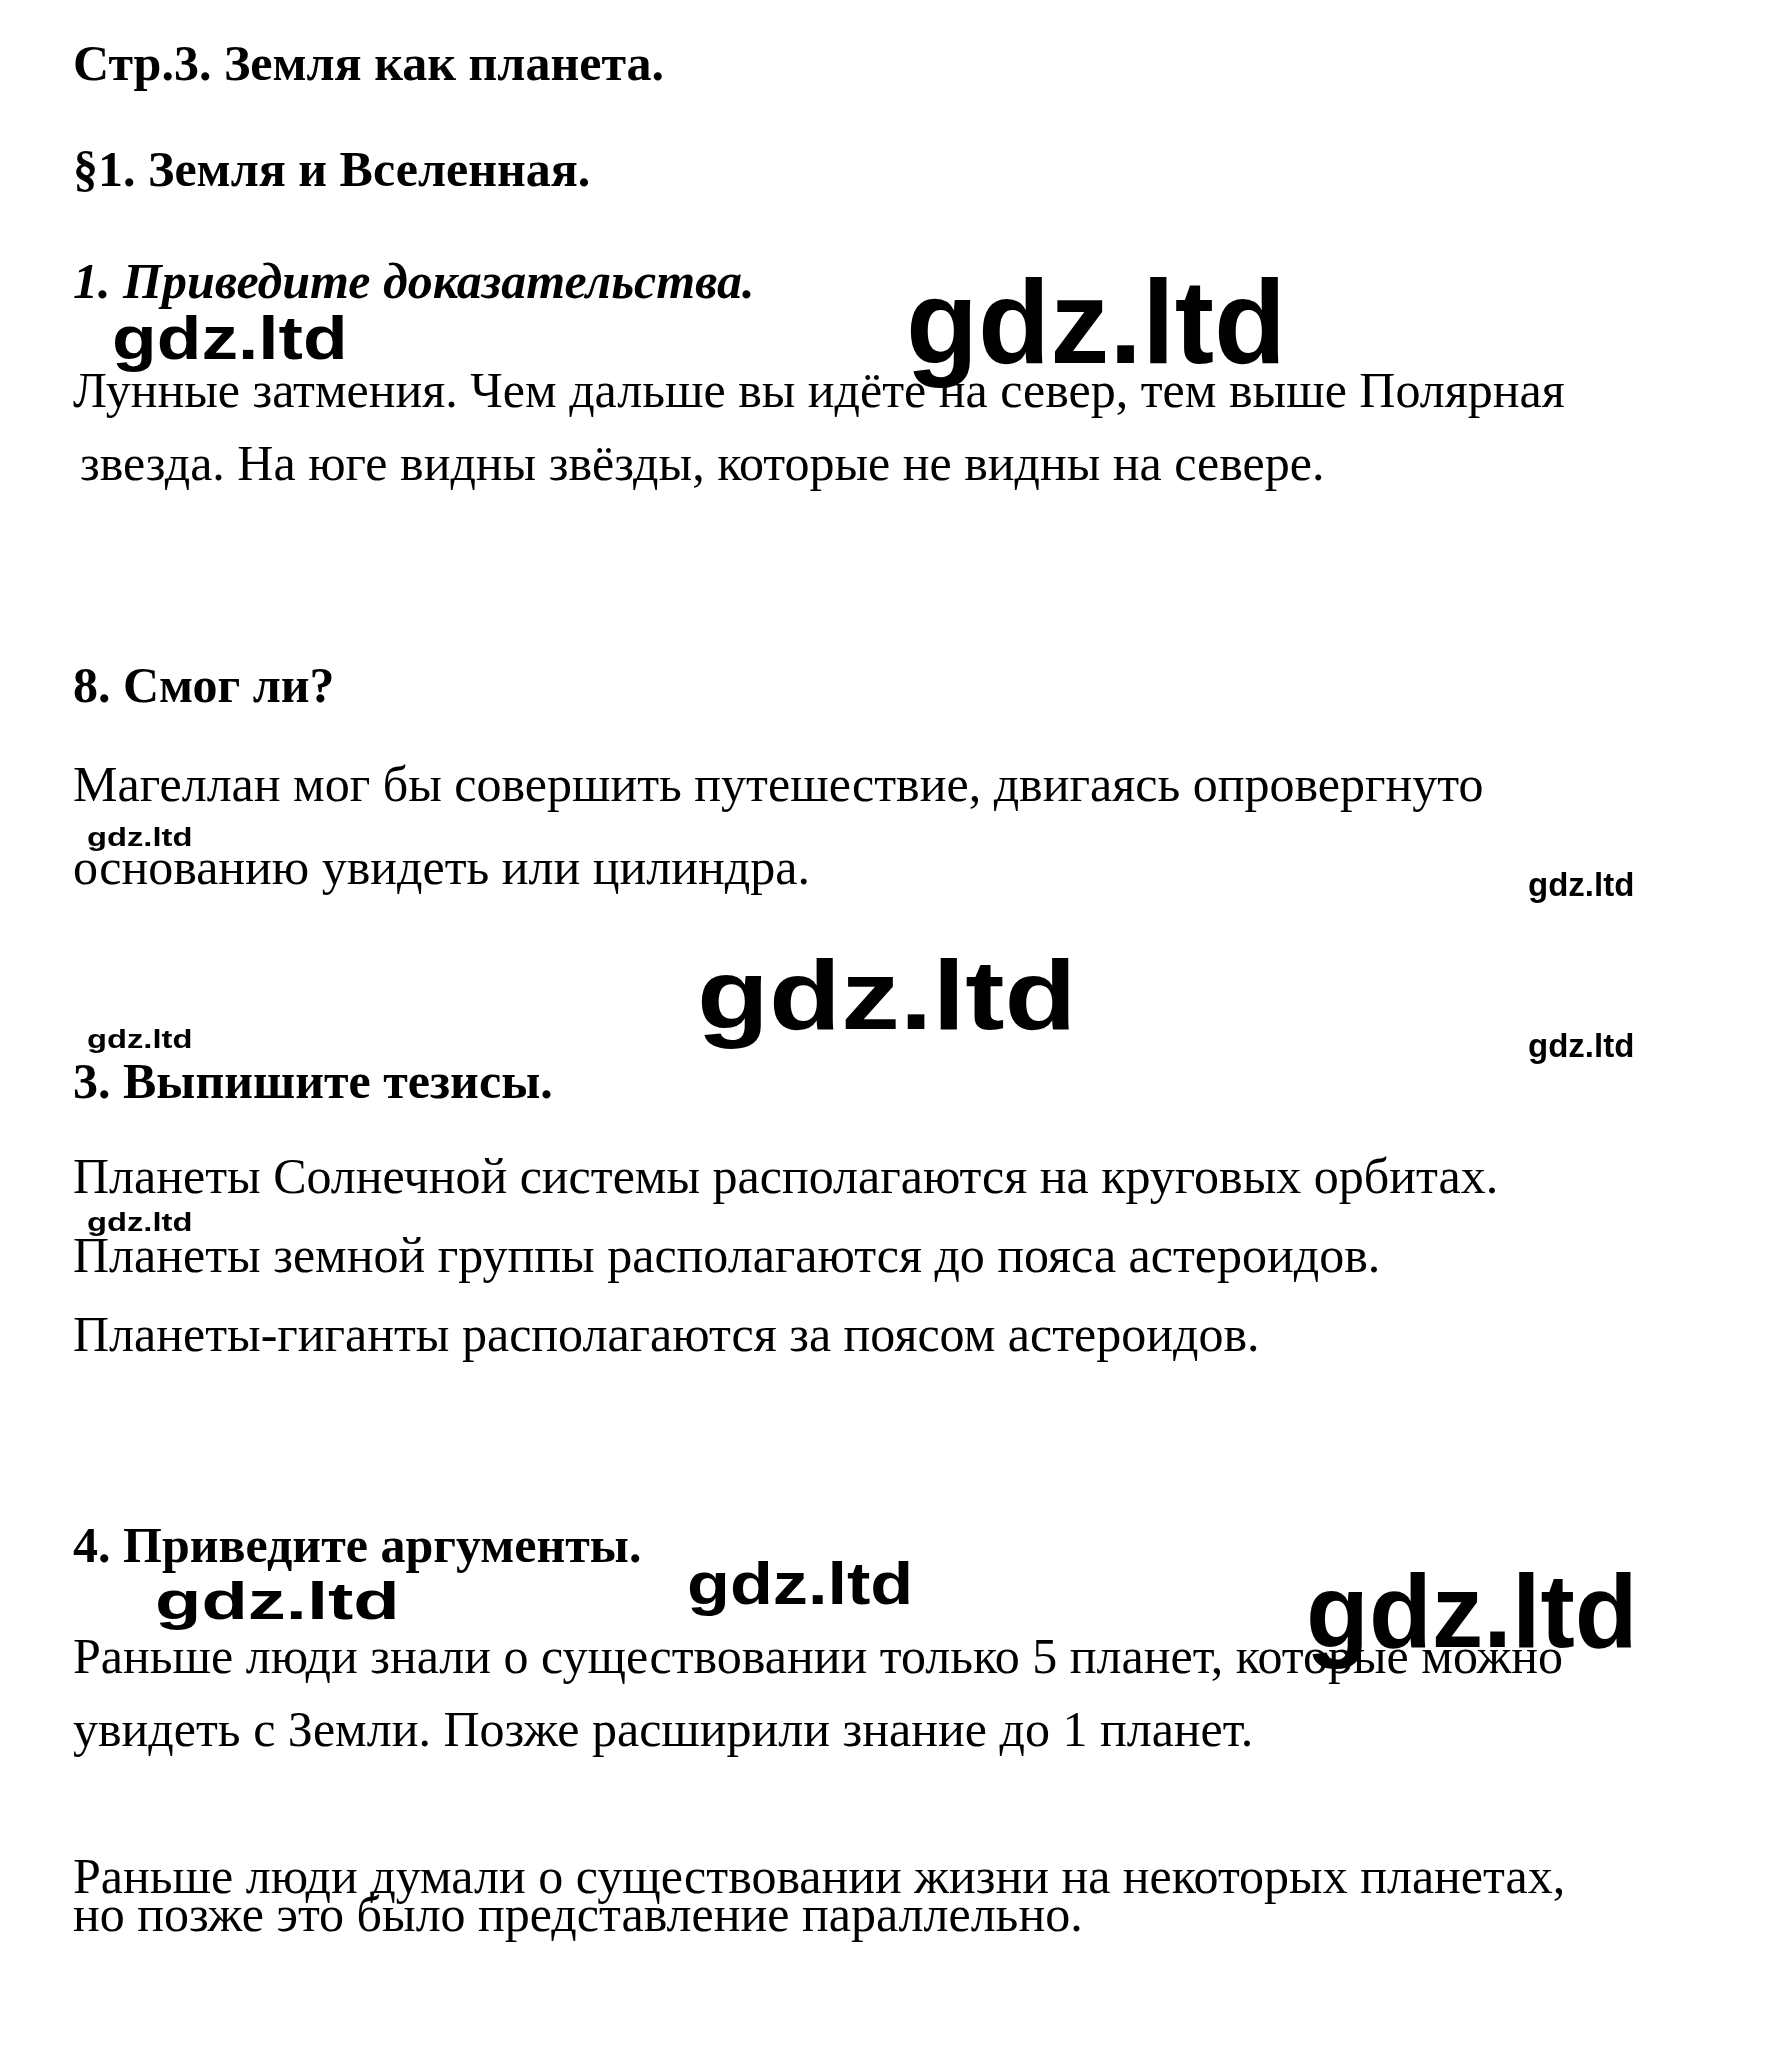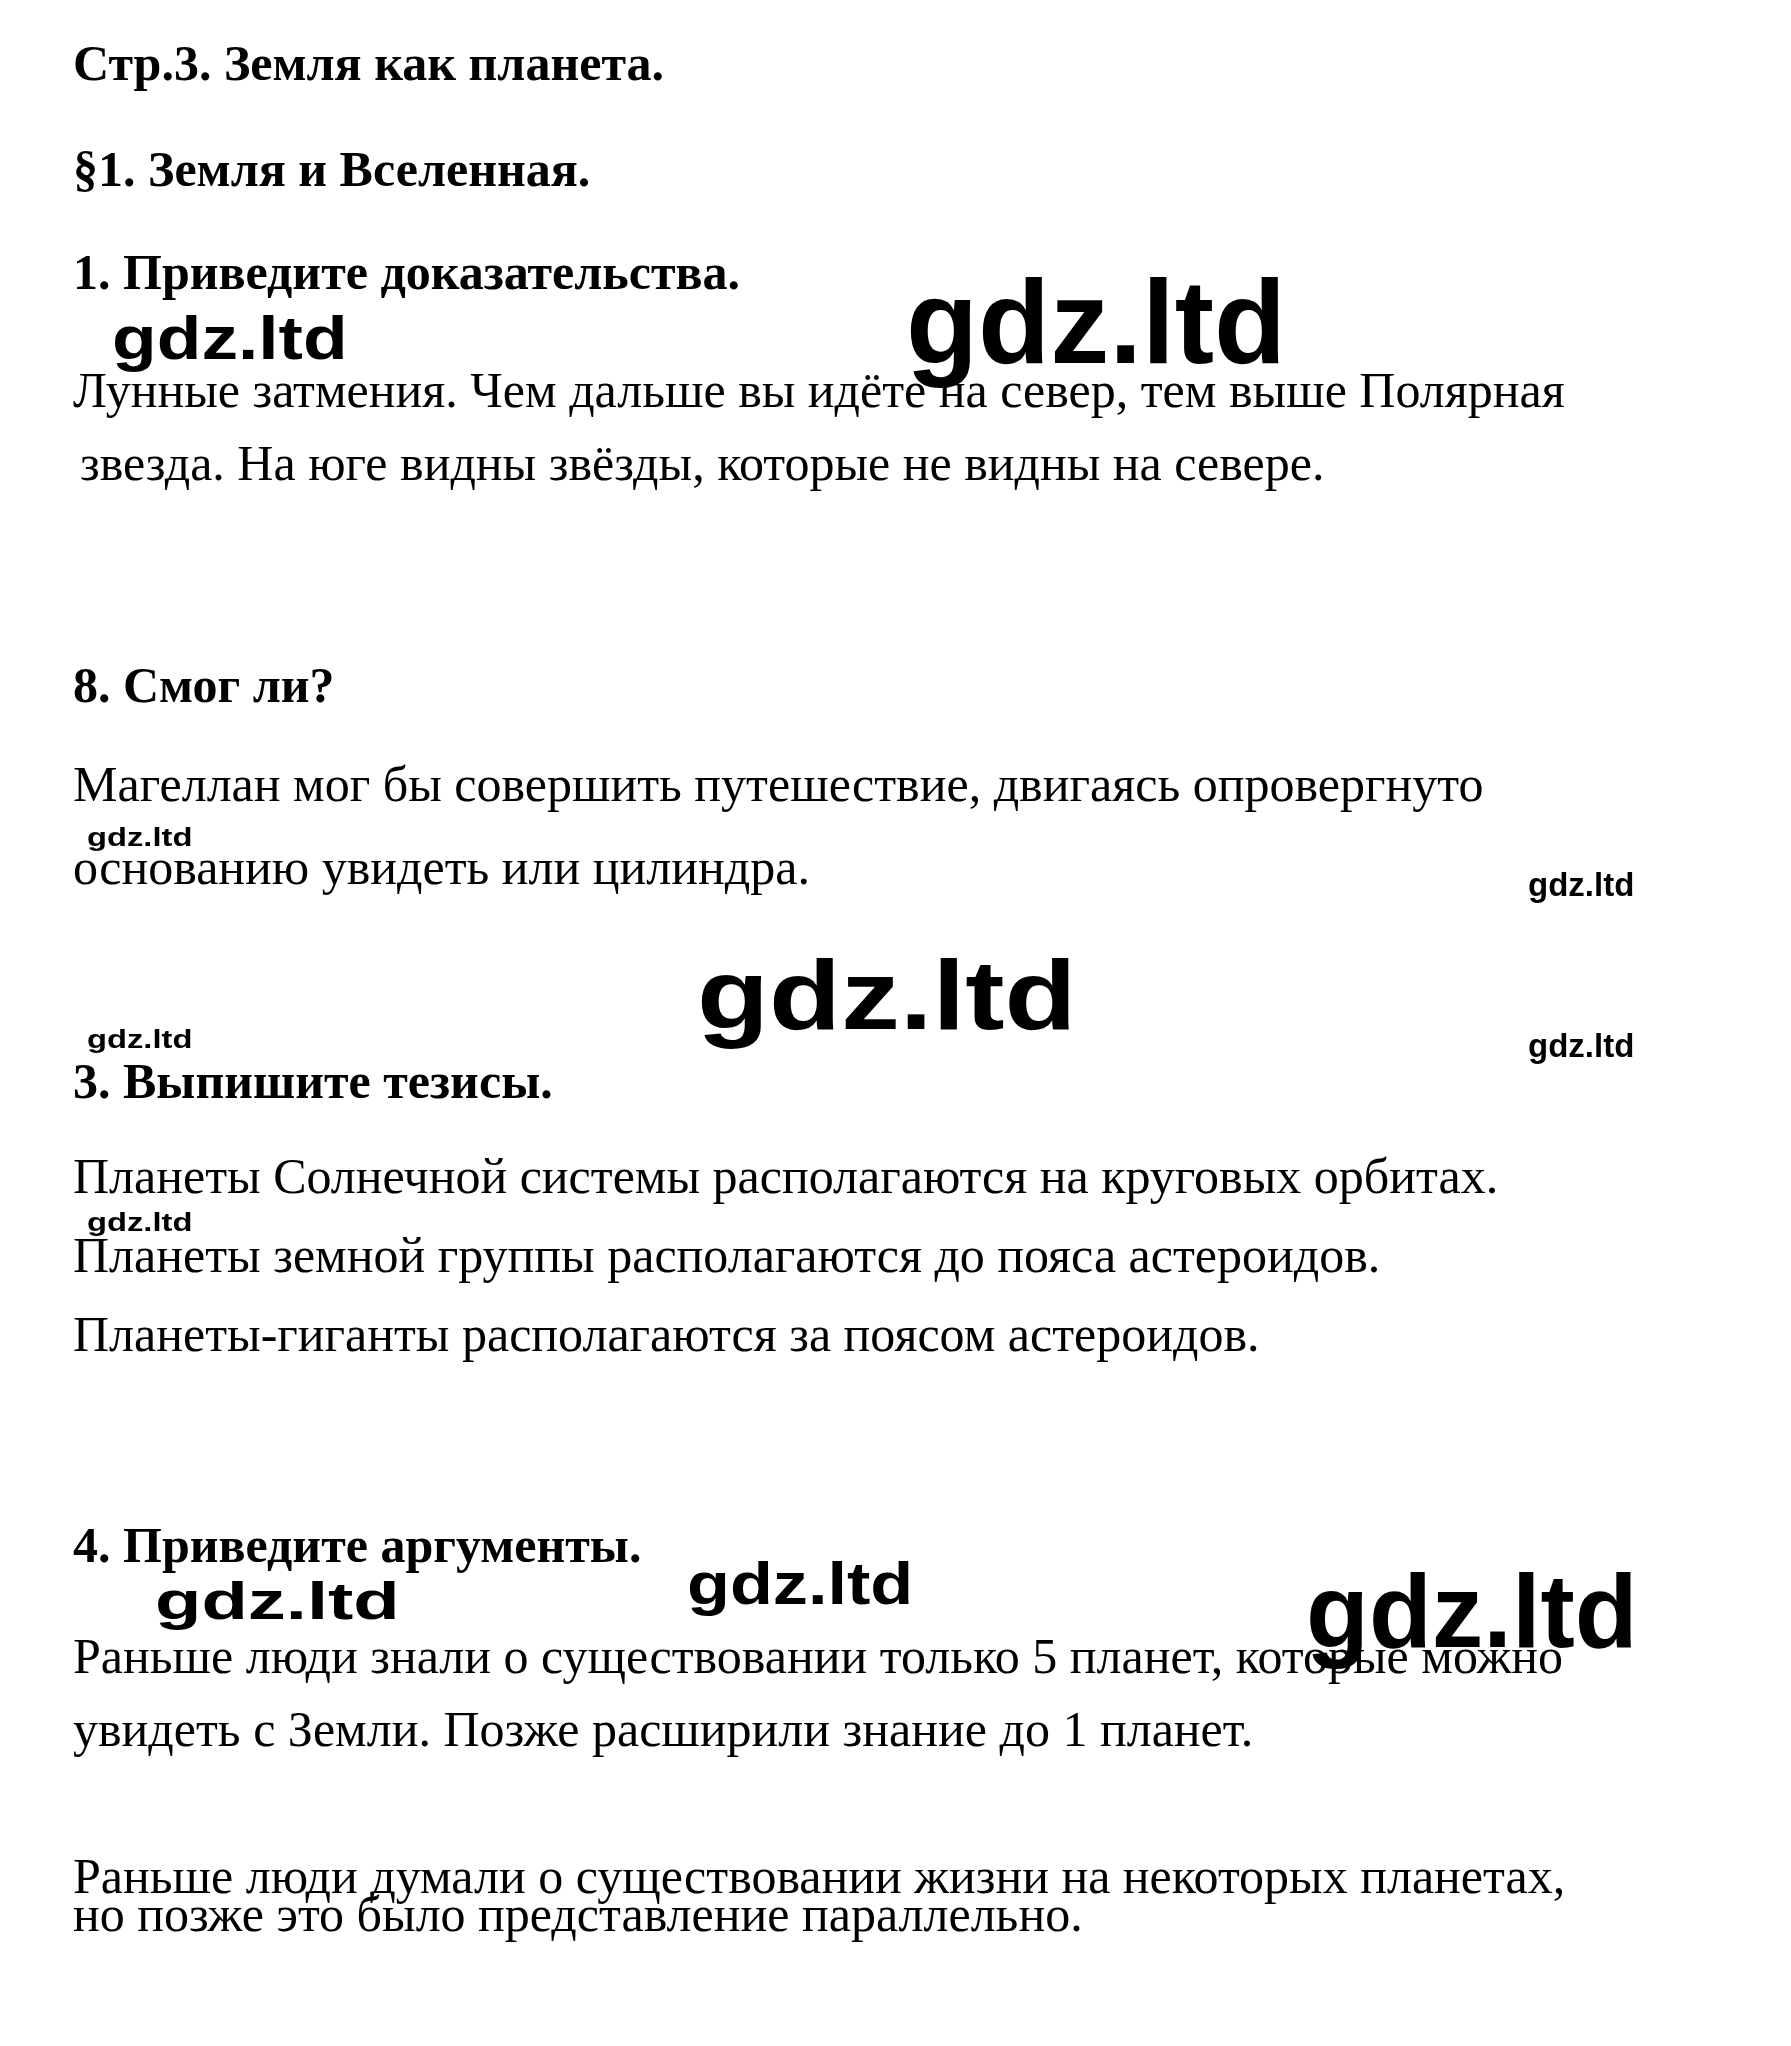--- a/index.html
+++ b/index.html
@@ -20,21 +20,21 @@
   
   .heading {
     font-family: "Liberation Serif", serif;
     font-weight: 700;
     font-size: 50px;
     line-height: 1.2;
     left: 73px;
   }
   #h-page   { top: 33px;   }
   #h-chap   { top: 139px;  }
-  #h-task1  { top: 242px;  }
+  #h-task1  { top: 251px; font-style: italic;  }
   #h-task2  { top: 655px;  }
   #h-task3  { top: 1051px; }
   #h-task4  { top: 1515px; }
 
   
   .line {
     font-family: "Liberation Serif", serif;
     font-weight: 400;
     font-size: 50px;
     line-height: 1.2;

